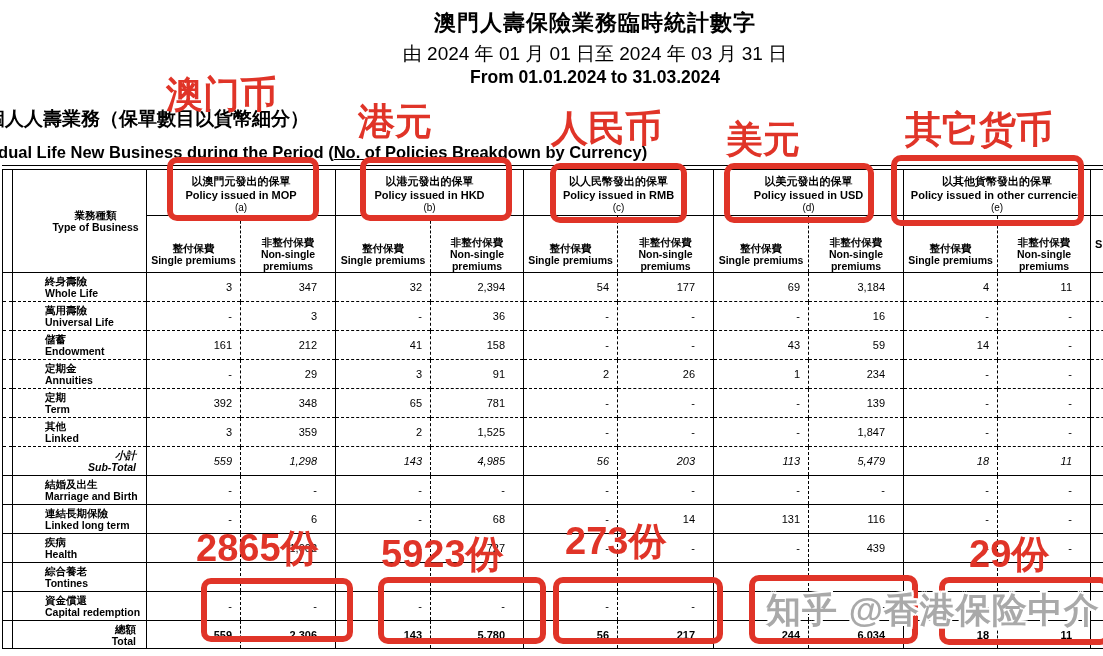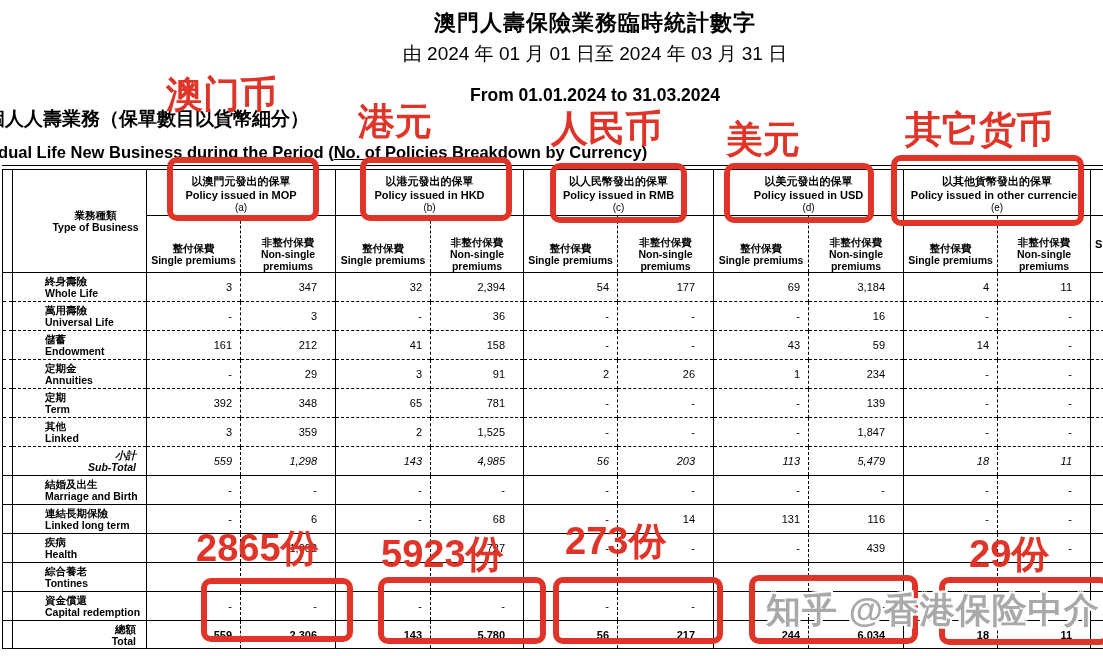--- a/index.html
+++ b/index.html
@@ -3,21 +3,21 @@
 <meta charset="utf-8">
 <style>
   html,body{margin:0;padding:0;background:#fff;}
   .page{position:relative;width:1103px;height:656px;background:#fff;overflow:hidden;
         font-family:"Liberation Sans","DejaVu Sans",sans-serif;color:#000;}
   
   .titleblock{position:absolute;left:300px;top:8px;width:590px;text-align:center;z-index:2;}
   .title-zh{font-size:22px;font-weight:bold;letter-spacing:1px;}
   .title-en{font-size:18.5px;font-weight:bold;margin-top:4px;}
   .period-zh{font-size:19px;margin-top:3px;}
-  .period-en{font-size:17.5px;font-weight:bold;margin-top:18px;}
+  .period-en{font-size:17.5px;font-weight:bold;margin-top:0;}
   .section-zh{position:absolute;left:-14px;top:106px;font-size:19px;font-weight:bold;white-space:nowrap;z-index:2;}
   .section-en{position:absolute;left:-45px;top:143px;font-size:16.5px;font-weight:bold;white-space:nowrap;z-index:2;}
   .section-en .u{text-decoration:underline;}
   
   table.stats{position:absolute;left:2px;top:169px;width:1128px;table-layout:fixed;
               border-collapse:collapse;background:#fff;z-index:1;
               border:1.5px solid #000;}
   table.stats td{padding:0;font-size:11px;vertical-align:middle;overflow:hidden;}
   tr.grp{height:46px;} tr.sub{height:37px;}
   tbody tr{height:29px;} tbody tr.total{height:28px;}

